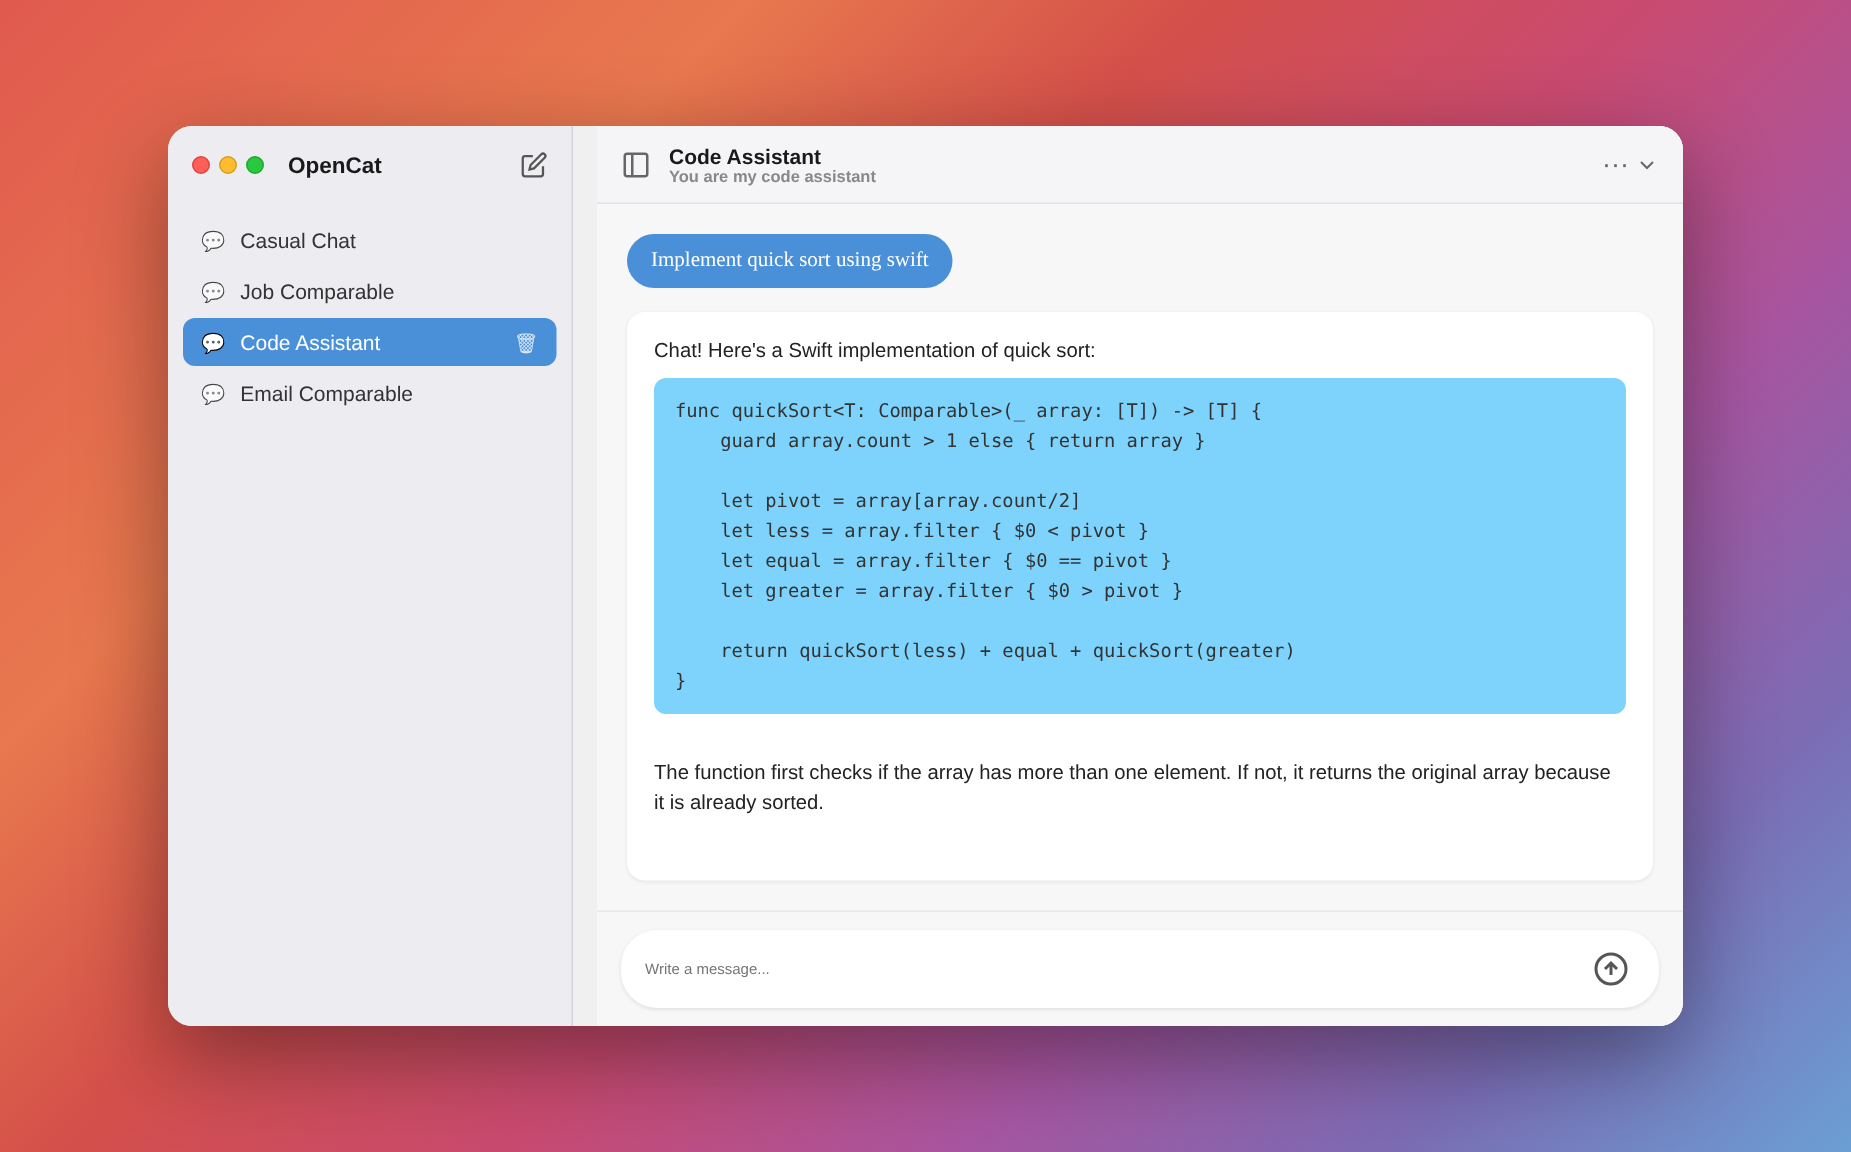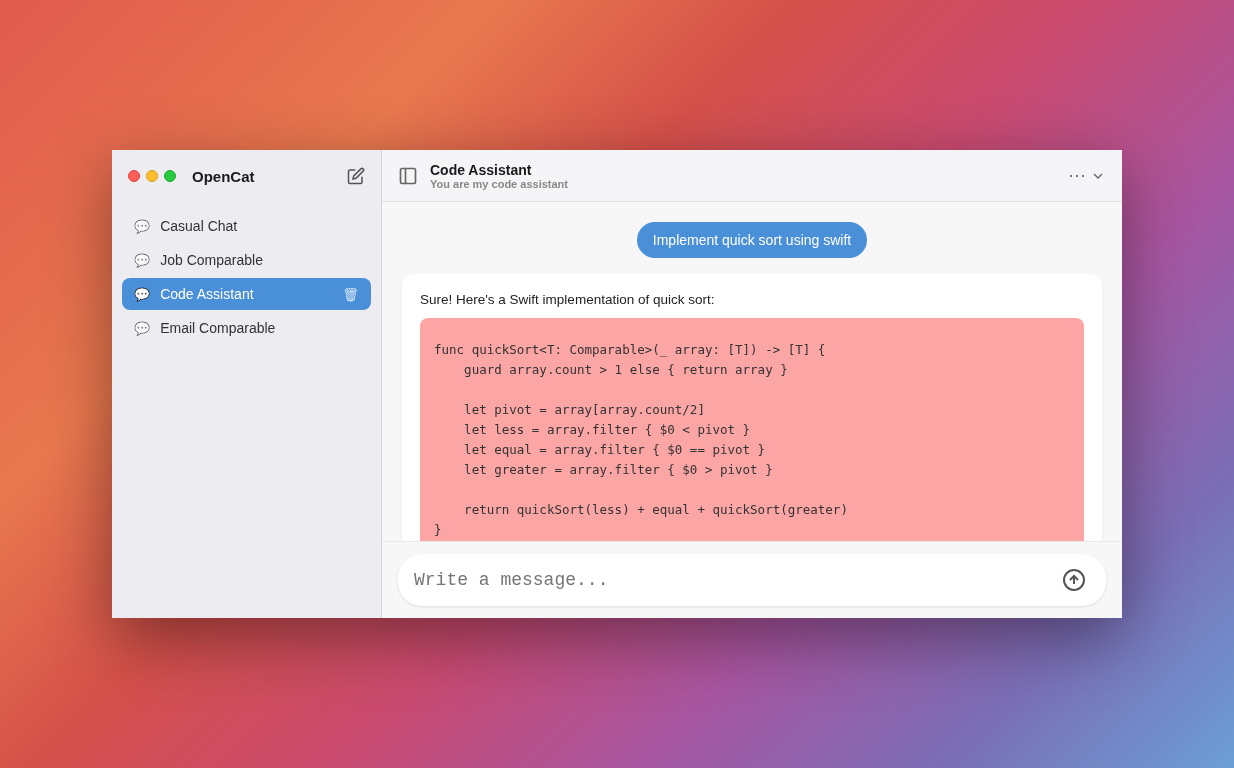--- a/index.html
+++ b/index.html
@@ -10,26 +10,27 @@
       overflow: hidden;
       font-family: -apple-system, BlinkMacSystemFont, 'SF Pro Text', 'Helvetica Neue', sans-serif;
       background: linear-gradient(135deg, #e05a4e 0%, #e8784e 25%, #d4504a 40%, #c94a70 55%, #a855a0 70%, #7b6db5 85%, #6b9fd4 100%);
       display: flex;
       align-items: center;
       justify-content: center;
     }
 
     .window {
       width: 1010px;
-      height: 468px;
+      height: 600px;
       background: #f0f0f0;
-      border-radius: 0;
+      border-radius: 16px;
       display: flex;
       overflow: hidden;
       box-shadow: 0 20px 60px rgba(0,0,0,0.4);
+      gap: 16px;
     }
 
     
     .sidebar {
       width: 270px;
       min-width: 270px;
       background: rgba(235, 235, 240, 0.95);
       display: flex;
       flex-direction: column;
       border-right: 1px solid rgba(0,0,0,0.1);
@@ -188,21 +189,22 @@
       flex: 1;
       overflow-y: auto;
       padding: 20px 20px 10px 20px;
       display: flex;
       flex-direction: column;
       gap: 16px;
     }
 
     .user-message-wrapper {
       display: flex;
-      justify-content: center;
+      justify-content: flex-start;
+      font-family: Liberation Serif, serif;
     }
 
     .user-message {
       background: #4a90d9;
       color: white;
       padding: 10px 16px;
       border-radius: 18px;
       font-size: 14px;
       max-width: 60%;
     }
@@ -212,23 +214,23 @@
       border-radius: 12px;
       padding: 16px 18px;
       font-size: 13.5px;
       color: #222;
       line-height: 1.5;
       box-shadow: 0 1px 3px rgba(0,0,0,0.08);
       max-width: 100%;
     }
 
     .code-block {
-      background: #fca5a5;
+      background: #7dd3fc;
       border-radius: 8px;
-      padding: 22px 14px;
+      padding: 12px 14px;
       font-family: 'SF Mono', 'Menlo', 'Monaco', monospace;
       font-size: 12.5px;
       color: #333;
       margin: 8px 0;
       line-height: 1.6;
       white-space: pre;
     }
 
     .message-text {
       margin-bottom: 6px;
@@ -248,24 +250,24 @@
       border-radius: 24px;
       padding: 10px 16px;
       box-shadow: 0 1px 3px rgba(0,0,0,0.1);
       gap: 10px;
     }
 
     .message-input {
       flex: 1;
       border: none;
       outline: none;
-      font-size: 18px;
+      font-size: 10px;
       color: #701a75;
       background: transparent;
-      font-family: Liberation Mono, monospace;
+      font-family: Liberation Sans, sans-serif;
     }
 
     .send-btn {
       width: 32px;
       height: 32px;
       background: none;
       border: none;
       cursor: pointer;
       color: #555;
       display: flex;
@@ -339,32 +341,33 @@
       </div>
     </div>
 
     <div class="messages-area">
 
       <div class="user-message-wrapper">
         <div class="user-message">Implement quick sort using swift</div>
       </div>
 
       <div class="assistant-message">
-        <p class="message-text">Sure! Here's a Swift implementation of quick sort:</p>
+        <p class="message-text">Chat! Here's a Swift implementation of quick sort:</p>
         <div class="code-block">func quickSort&lt;T: Comparable&gt;(_ array: [T]) -&gt; [T] {
     guard array.count &gt; 1 else { return array }
 
     let pivot = array[array.count/2]
     let less = array.filter { $0 &lt; pivot }
     let equal = array.filter { $0 == pivot }
     let greater = array.filter { $0 &gt; pivot }
 
     return quickSort(less) + equal + quickSort(greater)
 }</div>
         <br>
+        <p class="message-text">The function first checks if the array has more than one element. If not, it returns the original array because it is already sorted.</p>
         <br>
         
       </div>
     </div>
 
     <div class="input-area">
       <div class="input-wrapper">
         <input type="text" class="message-input" placeholder="Write a message..." style="">
         <button class="send-btn">
           <svg width="24" height="24" viewBox="0 0 24 24" fill="none" stroke="currentColor" stroke-width="2">

